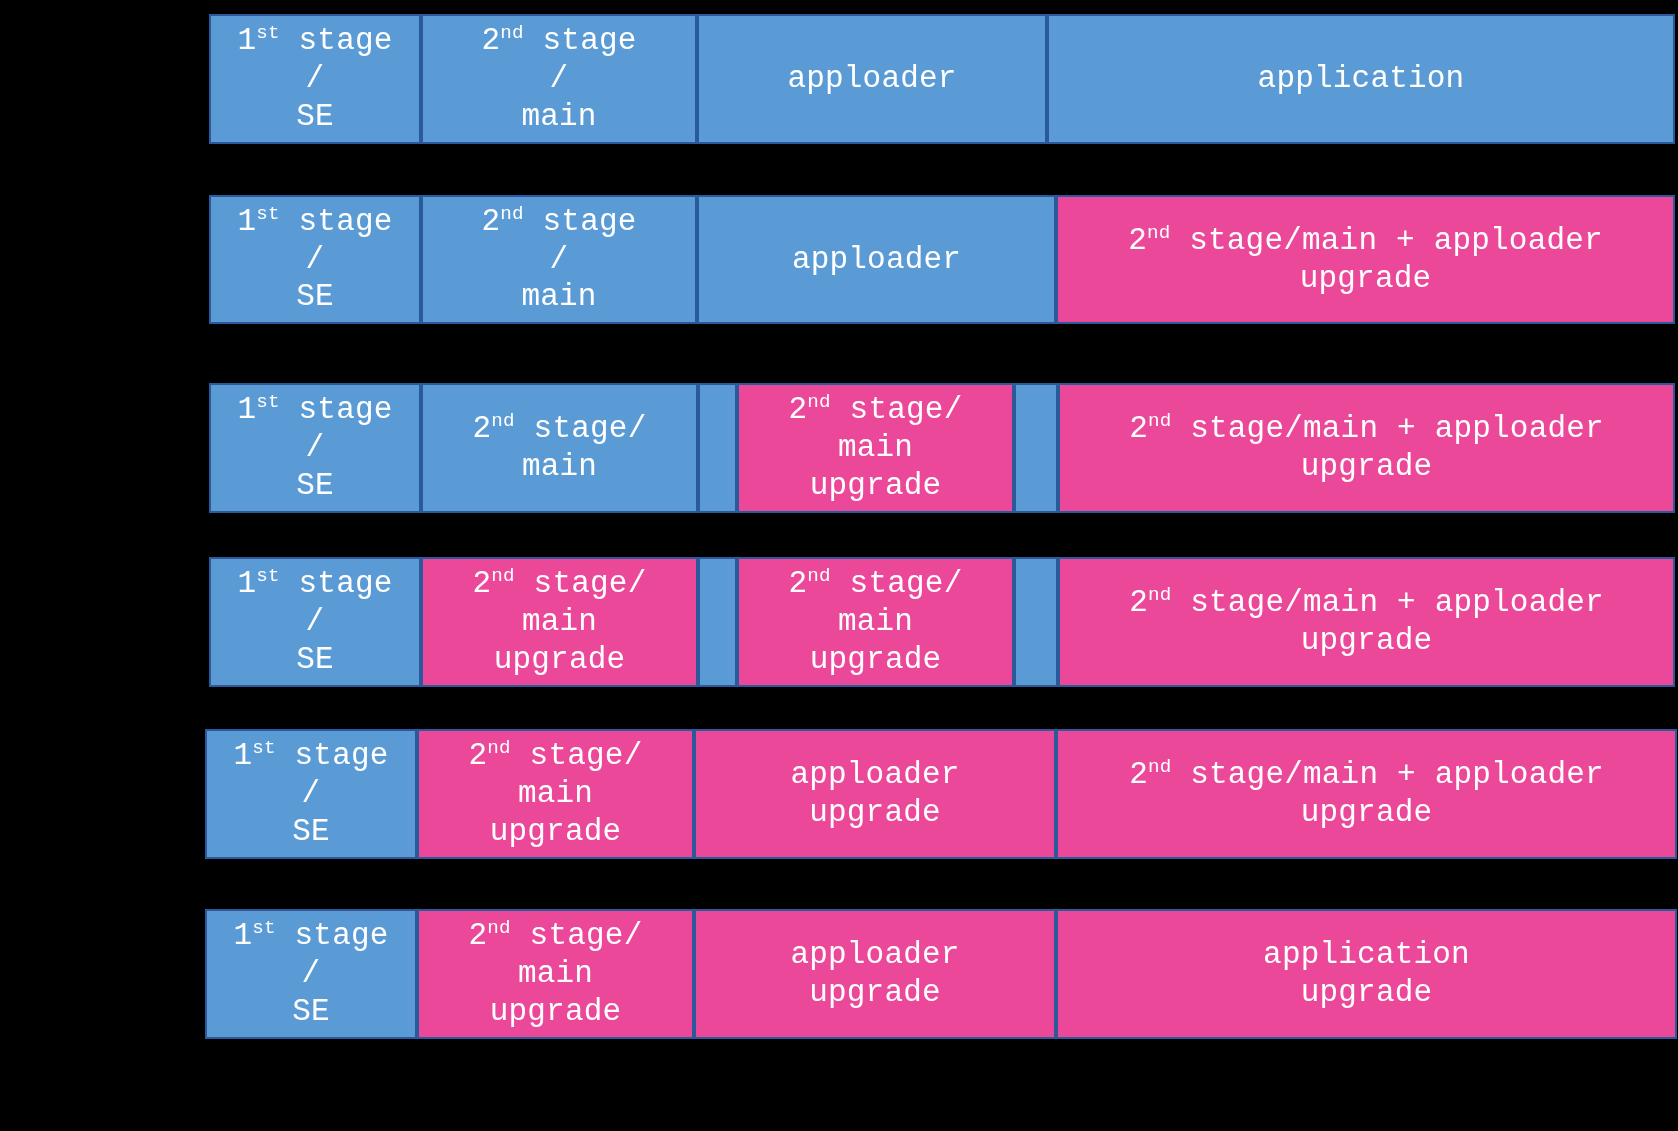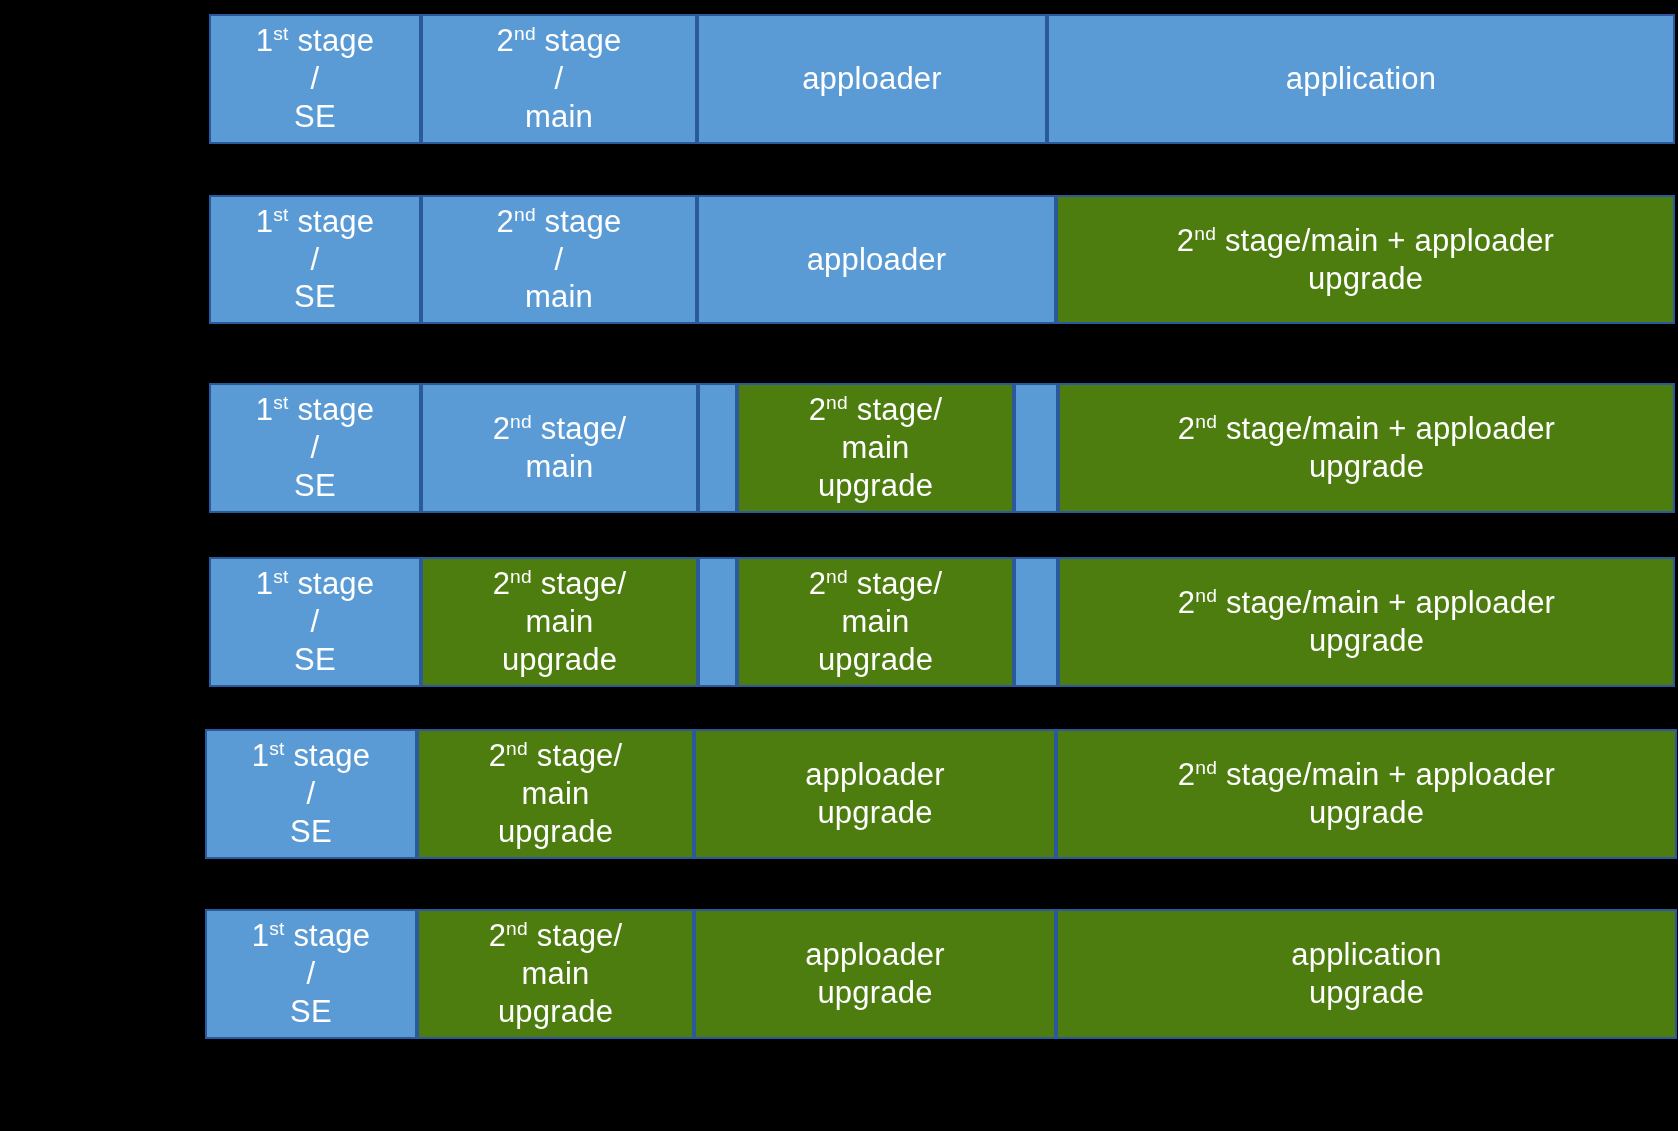--- a/index.html
+++ b/index.html
@@ -16,37 +16,38 @@
   #diagram {
     position: relative;
     width: 1678px;
     height: 1131px;
     background: #000000;
   }
   .row {
     position: absolute;
     display: flex;
     box-sizing: border-box;
+    font-family: Liberation Mono, monospace;
   }
   .cell {
     box-sizing: border-box;
     border: 2px solid #2a5a9c;
     display: flex;
     align-items: center;
     justify-content: center;
     text-align: center;
     color: #ffffff;
     font-size: 31px;
     line-height: 1.22;
     letter-spacing: 0.2px;
     overflow: hidden;
     padding: 2px 4px;
   }
   .cell.blue  { background: #5b9bd5; }
-  .cell.green { background: #4d7c0f; }
+  .cell.green { background: #ec4899; }
   .cell .txt { display: block; }
   .cell sup {
     font-size: 0.62em;
     vertical-align: super;
     line-height: 0;
   }
   .cell.narrow { padding: 0; }
 </style>
 </head>
 <body>

